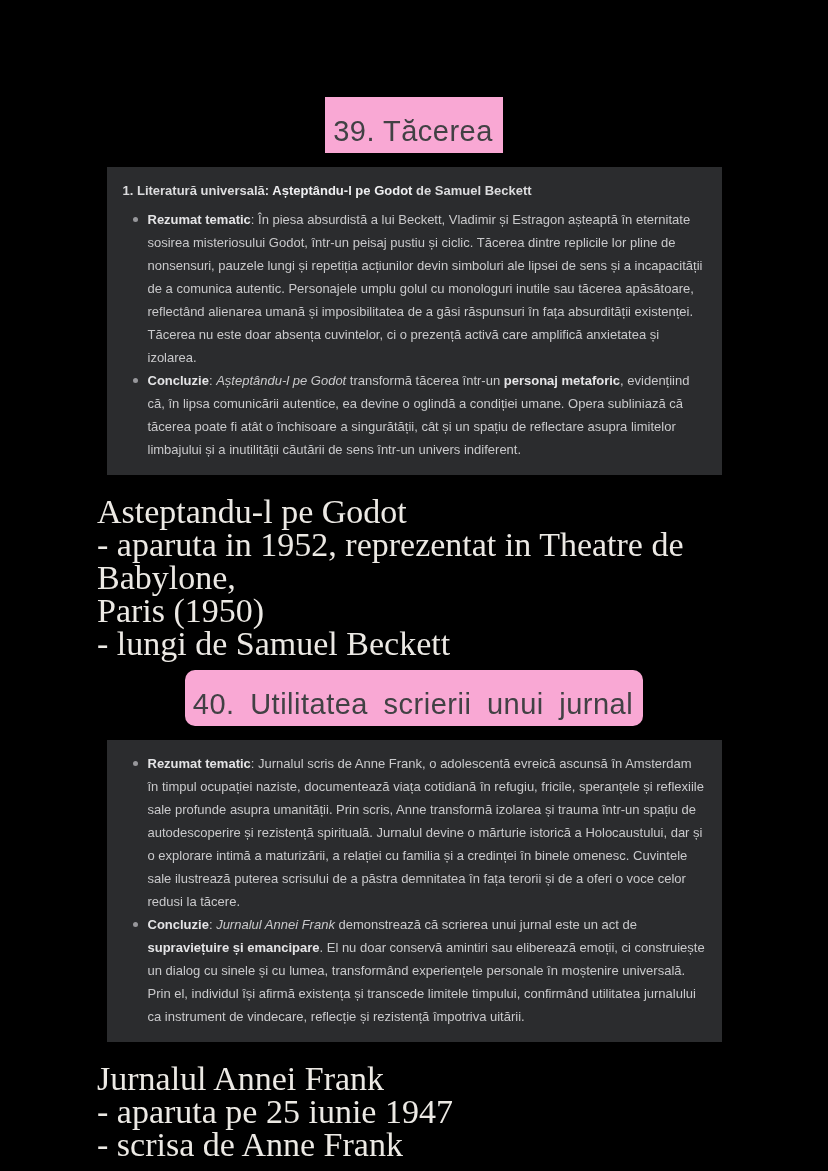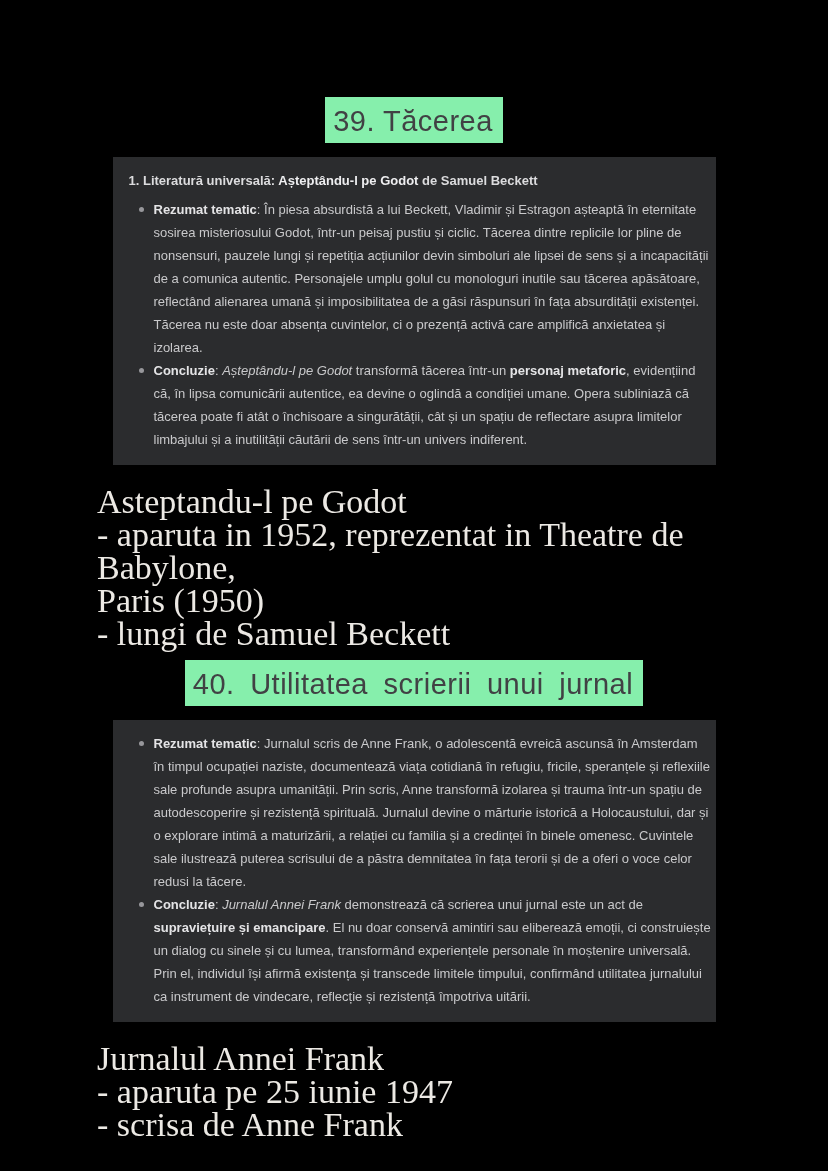--- a/index.html
+++ b/index.html
@@ -15,37 +15,37 @@
     overflow: hidden;
     font-family: "Liberation Sans", sans-serif;
   }
   .content {
     padding-top: 97px;
   }
   
   .banner {
     display: table;
     margin: 0 auto;
-    background: #86efac;
+    background: #f9a8d4;
     color: #414144;
     font-size: 29px;
     line-height: 40px;
-    padding: 4px 10px 2px 8px;
+    padding: 14px 10px 2px 8px;
     letter-spacing: 0.5px;
     white-space: nowrap;
   }
   .banner.wide-spacing {
     word-spacing: 7px;
   }
   
   .card {
     width: 583px;
     margin: 14px auto 20px auto;
     background: #2b2c2e;
-    padding: 12px 4px 14px 16px;
+    padding: 12px 16px 14px 16px;
     color: #c9c9cb;
     font-size: 13px;
     line-height: 23px;
   }
   .card-header {
     font-weight: 700;
     color: #dcdcde;
     margin-bottom: 6px;
   }
   .card-header .work-title {
@@ -77,21 +77,21 @@
     font-style: italic;
   }
   
   .notes {
     margin: 18px 0 10px 97px;
     font-family: "Liberation Serif", serif;
     font-size: 34px;
     line-height: 33px;
     color: #ece9e4;
   }
-  .section-40 .banner { margin-top: 9px; }
+  .section-40 .banner { margin-top: 9px; border-radius: 10px; }
   .section-40 .notes { margin-top: 16px; }
 </style>
 </head>
 <body>
 
 <div class="page">
   <div class="content">
 
     <section class="section-39">
       <div class="banner">39. Tăcerea</div>

